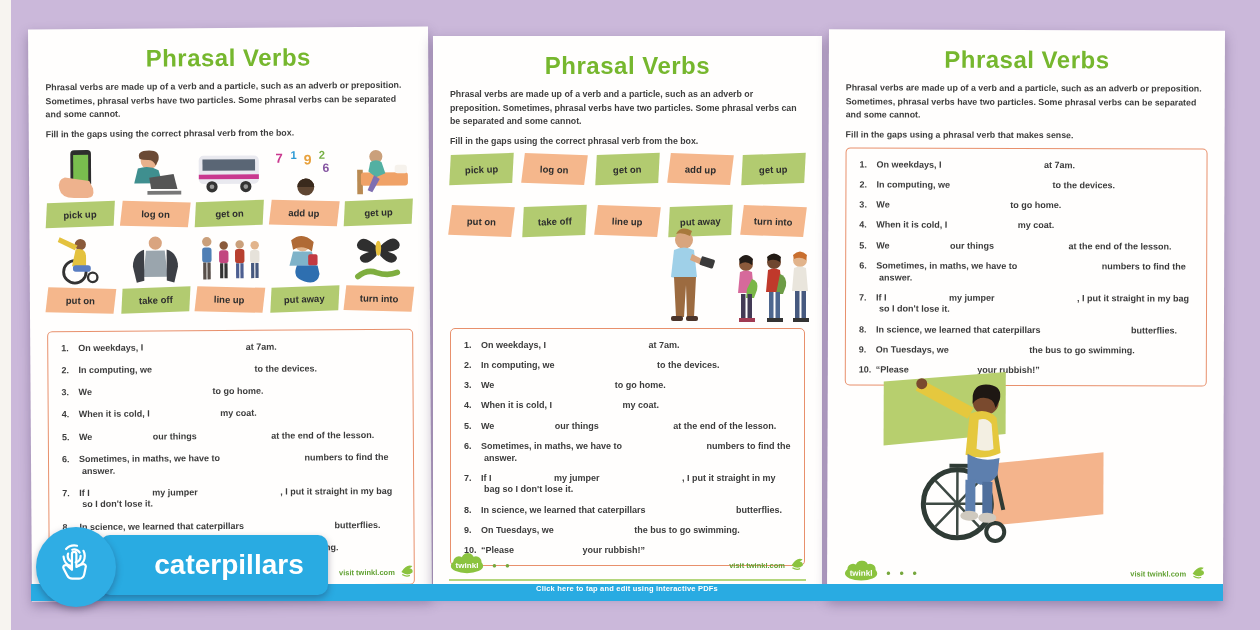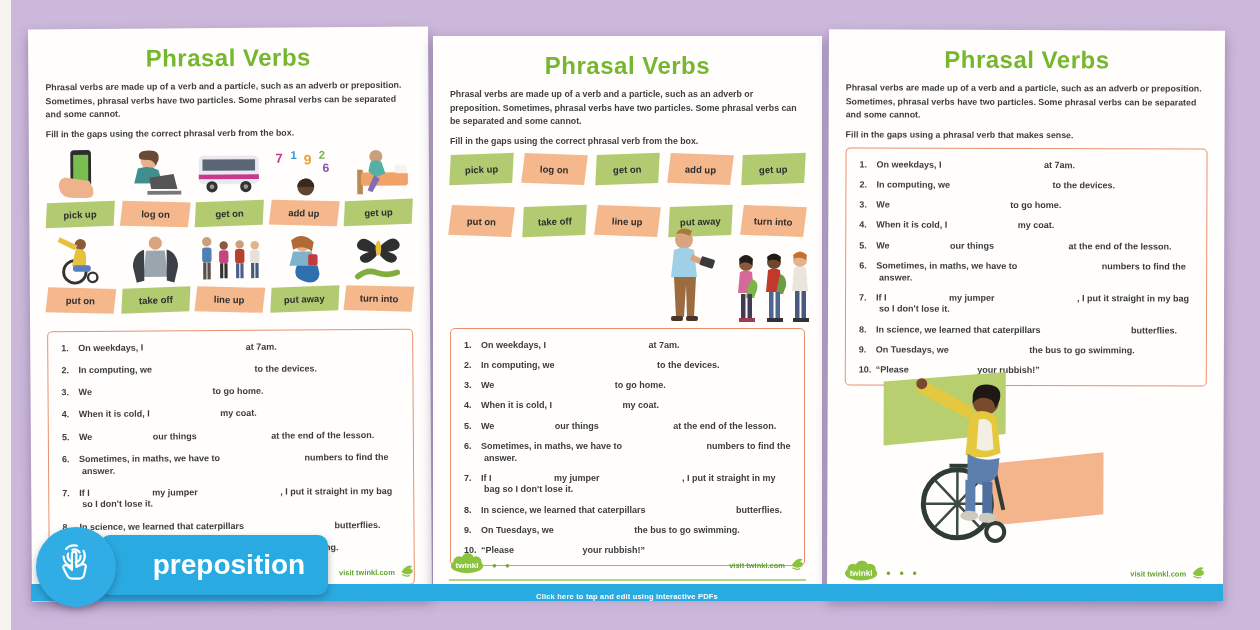--- a/index.html
+++ b/index.html
@@ -51,21 +51,21 @@
   .scene-wheel{position:absolute;left:50px;top:338px;width:237px;height:184px;}
   .scene-queue svg,.scene-wheel svg{width:100%;height:100%;}
 
   .footer{position:absolute;left:16px;right:16px;bottom:16px;height:22px;display:flex;justify-content:space-between;align-items:center;z-index:2;}
   .footer-line{position:absolute;left:16px;right:16px;bottom:11px;height:2px;background:#b4d67c;z-index:1;}
   .f-left,.f-right{display:flex;align-items:center;}
   .dots{color:#76a73d;font-size:8px;letter-spacing:3px;margin-left:7px;}
   .flink{color:#61a132;font-size:7.5px;font-weight:700;margin-right:4px;}
 
   .bottom-bar{position:absolute;left:31px;top:584px;width:1192px;height:17px;background:#29abe2;
-              display:flex;align-items:flex-end;justify-content:center;z-index:5;}
+              display:flex;align-items:flex-start;justify-content:center;z-index:5;}
   .bottom-bar span{color:#ffffff;font-size:7.5px;font-weight:700;letter-spacing:.2px;}
 
   .badge{position:absolute;left:0;top:0;z-index:9;}
   .badge-label{position:absolute;left:100px;top:535px;width:228px;height:60px;background:#29abe2;border-radius:10px;
                color:#ffffff;font-size:28px;font-weight:600;display:flex;align-items:center;justify-content:center;
                padding-left:30px;box-sizing:border-box;box-shadow:0 3px 7px rgba(40,30,60,.35);}
   .badge-circle{position:absolute;left:36px;top:527px;width:80px;height:80px;border-radius:50%;background:#2fade4;
                 display:flex;align-items:center;justify-content:center;box-shadow:0 3px 7px rgba(40,30,60,.35);}
 </style>
 </head>
@@ -485,21 +485,21 @@
     </div>
     <div class="footer-line"></div>
   </div>
 </article>
 
 <div class="bottom-bar">
   <span>Click here to tap and edit using interactive PDFs</span>
 </div>
 
 <div class="badge">
-  <div class="badge-label">preposition</div>
+  <div class="badge-label">caterpillars</div>
   <div class="badge-circle">
     <svg viewBox="0 0 52 52" width="48" height="48">
       <g fill="none" stroke="#ffffff" stroke-width="2.4" stroke-linecap="round" stroke-linejoin="round">
         <circle cx="24" cy="14" r="7" stroke-dasharray="9 6"></circle>
         <circle cx="24" cy="14" r="11.5" stroke-dasharray="13 9"></circle>
         <path d="M21.6 12 a2.4 2.4 0 0 1 4.8 0 v14 l5.5-2.6 q4-1.8 4.8 1.8 l-1.8 8.8 q-1 4.6-5.6 4.6 h-7.4 q-3.6 0-5.4-3.4 l-3.8-7.2 q-1.4-2.8 1.2-3.8 q2.6-1 4.2 1.6 l3.5 3.2 z"></path>
       </g>
     </svg>
   </div>
 </div>

